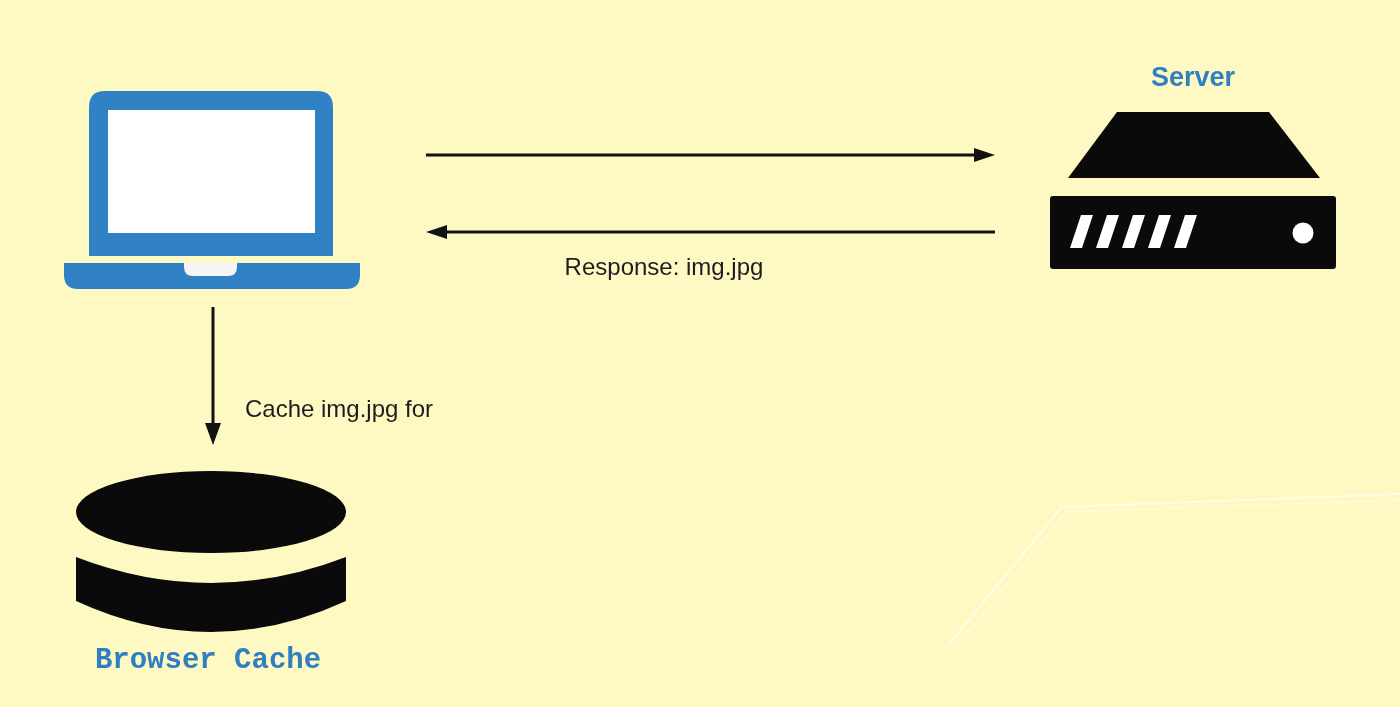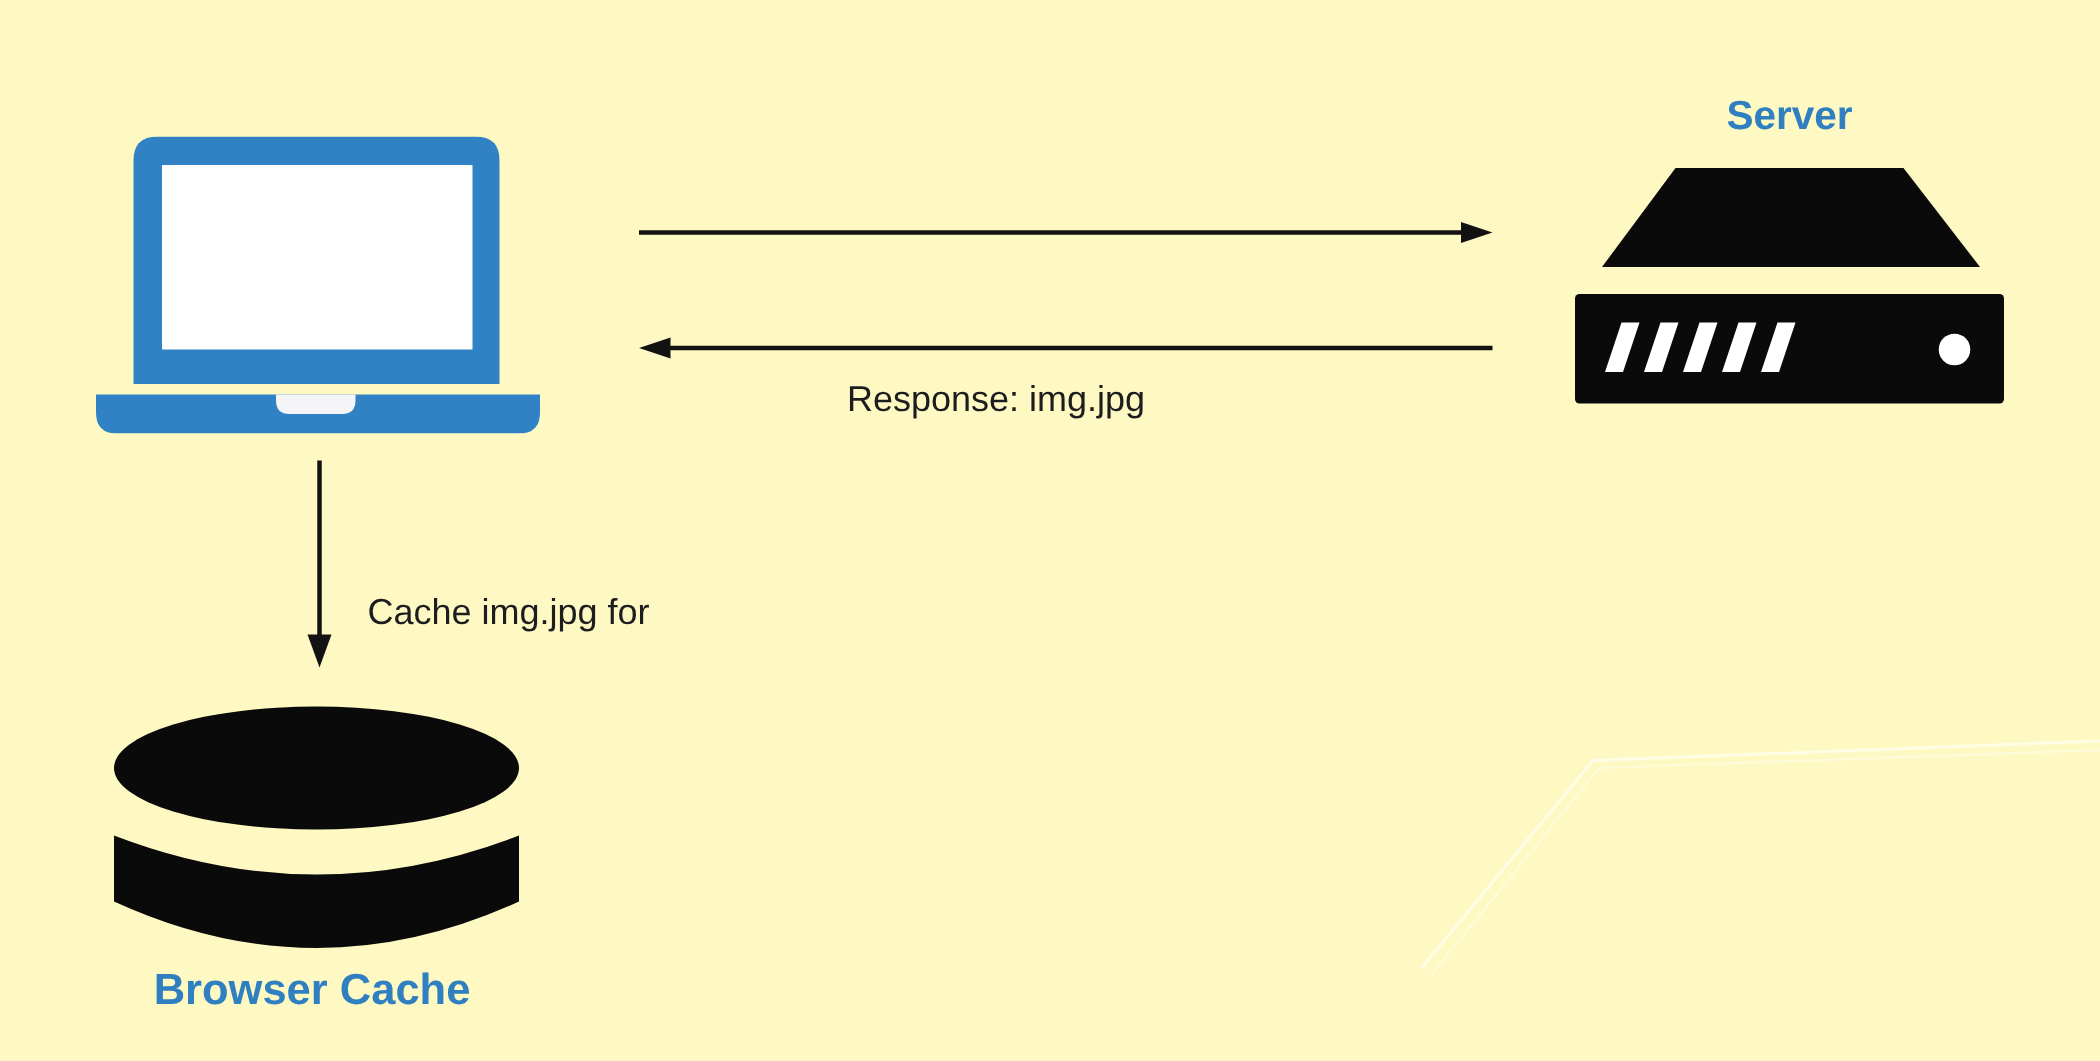--- a/index.html
+++ b/index.html
@@ -24,21 +24,21 @@
     text-align: center;
   }
 
   
   .laptop   { left: 64px;   top: 91px;  }
   .server   { left: 1048px; top: 108px; }
   .database { left: 75px;   top: 470px; }
 
   
   .server-label        { left: 1048px; top: 62px;  width: 290px; font-size: 27px; }
-  .browser-cache-label { left: 58px;   top: 644px; width: 300px; font-size: 29px; }
+  .browser-cache-label { left: 58px;   top: 644px; width: 300px; font-size: 29px; font-family: Liberation Mono, monospace; }
   .request-label       { left: 464px;  top: 106px; width: 400px; }
   .response-label      { left: 464px;  top: 253px; width: 400px; }
   .cache-label         { left: 229px;  top: 344px; width: 220px; line-height: 34px; margin-top: 48px; }
 
   
   .request-arrow  { left: 425px; top: 143px; }
   .response-arrow { left: 426px; top: 220px; }
   .cache-arrow    { left: 201px; top: 306px; }
 
   

